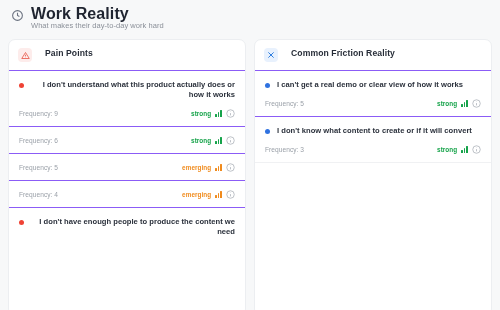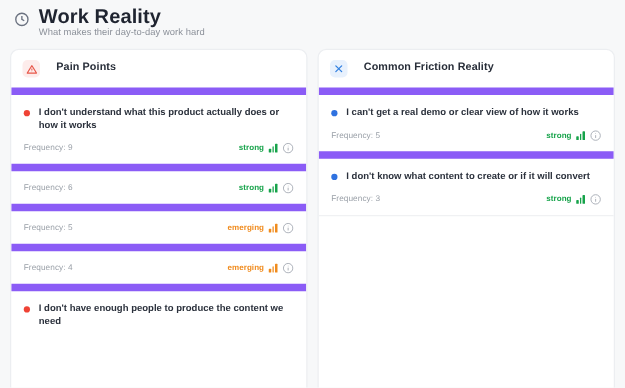--- a/index.html
+++ b/index.html
@@ -96,23 +96,24 @@
   }
 
   .panel-body {
     flex: 1 1 auto;
     display: flex;
     flex-direction: column;
   }
 
   
   .item {
-    border-top: 6px solid #8b5cf6;
+    border-top: 1px solid #8b5cf6;
     padding: 9px 10px 8px 10px;
     box-sizing: border-box;
+    text-align: right;
   }
   .item-quote {
     display: flex;
     align-items: flex-start;
     gap: 7px;
     margin-bottom: 9px;
   }
   .dot {
     width: 5px;
     height: 5px;

